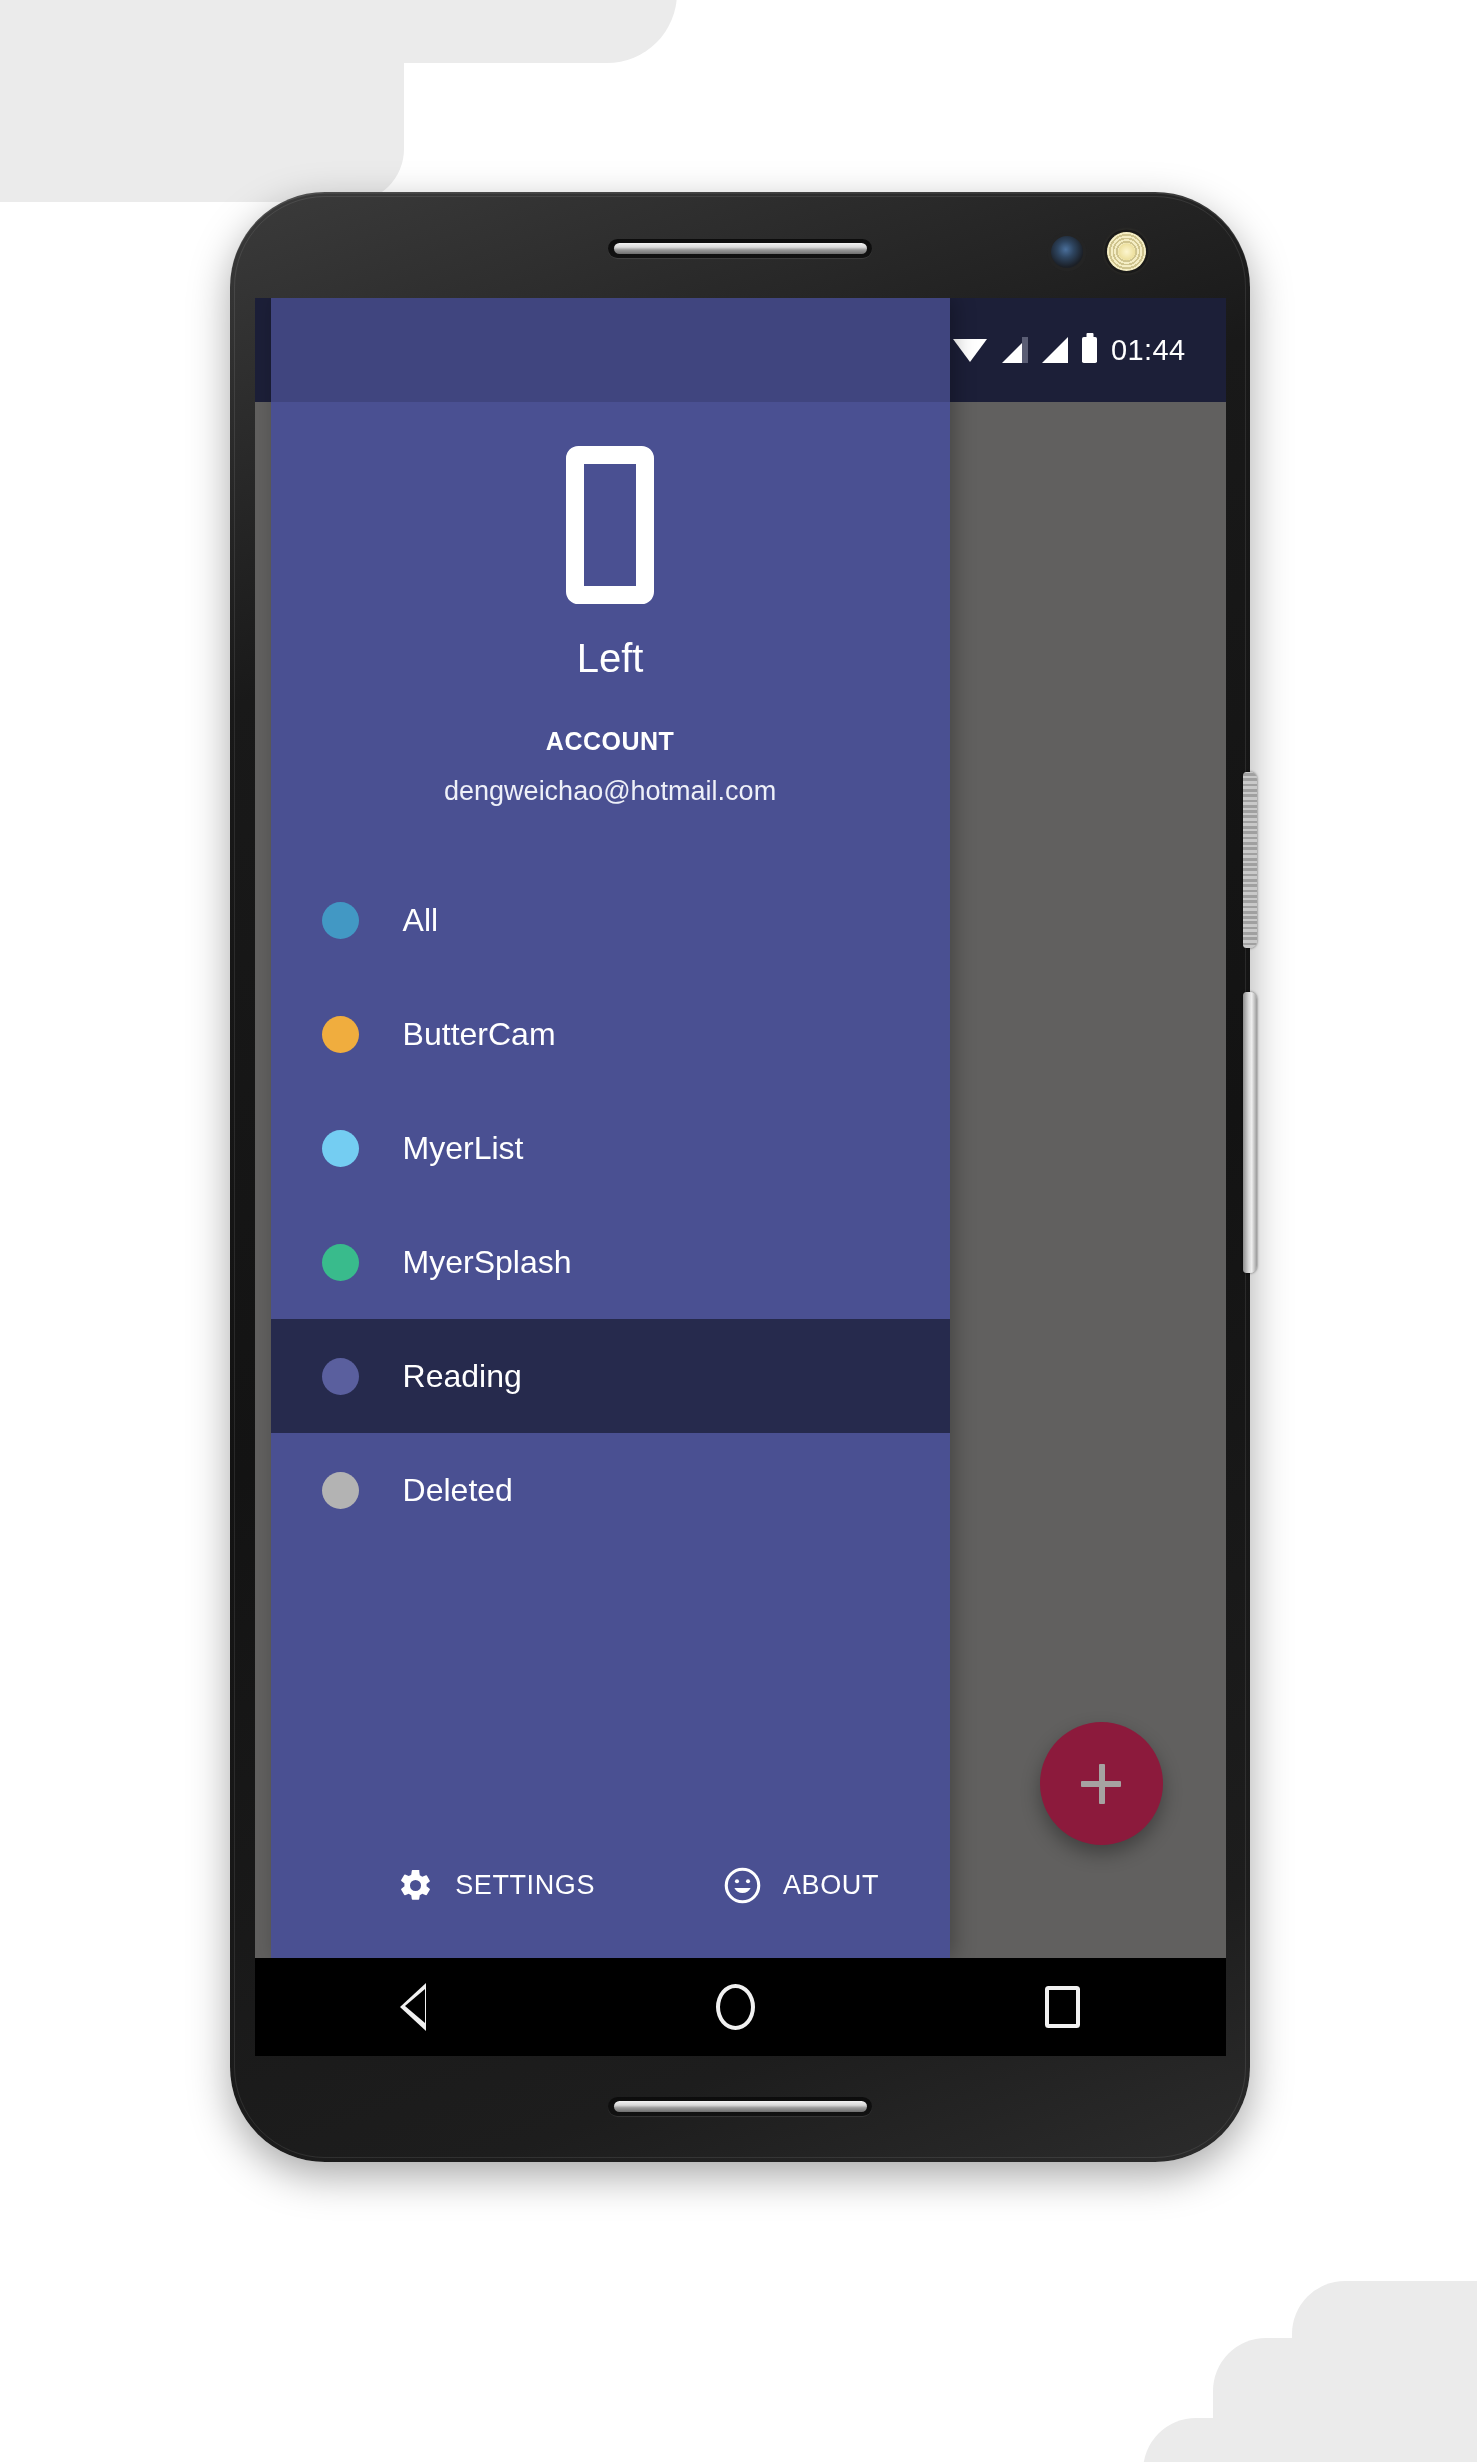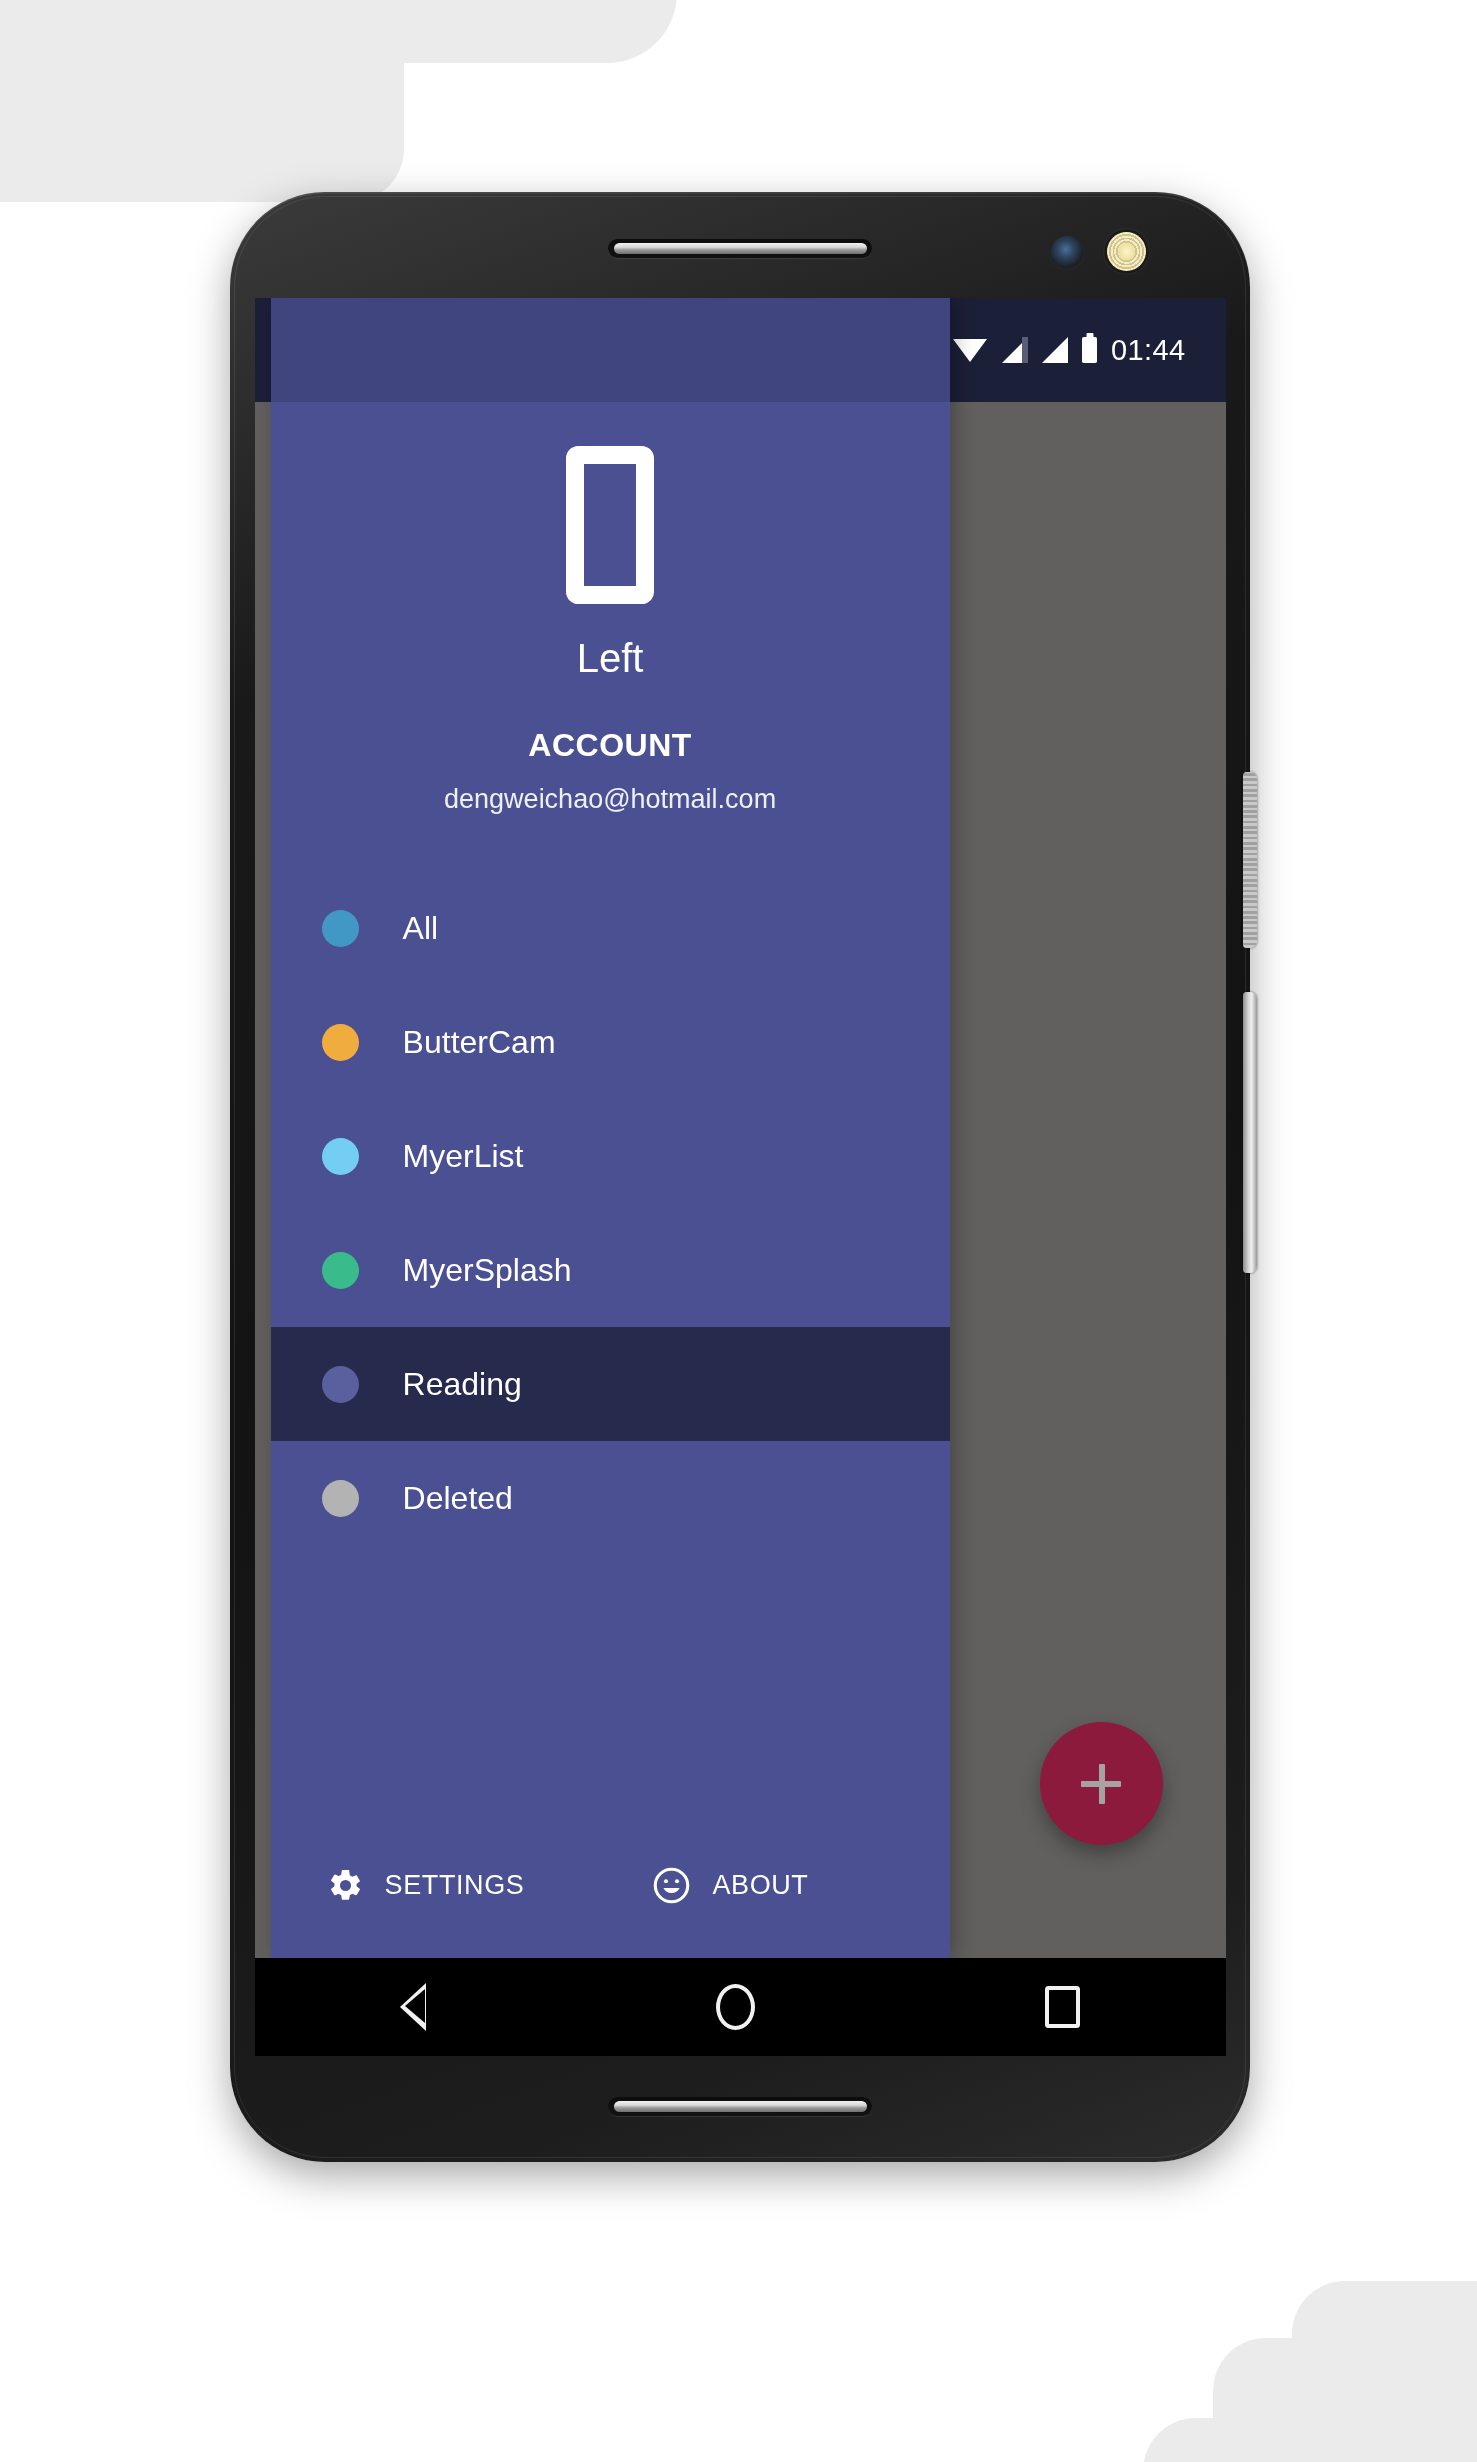--- a/index.html
+++ b/index.html
@@ -170,39 +170,40 @@
   }
   .logo-box {
     width: 88px; height: 158px;
     border: 18.5px solid #ffffff; border-radius: 12.3px;
     background: transparent;
   }
   .drawer-title {
     margin-top: 32px; color: #ffffff; font-size: 40px; font-weight: 400;
   }
   .account-label {
-    margin-top: 46px; color: #ffffff; font-size: 32px; font-weight: bold;
+    margin-top: 46px; color: #ffffff; font-size: 25px; font-weight: bold;
     letter-spacing: 0.5px;
   }
   .account-email { margin-top: 20px; color: #eef0f8; font-size: 27px; }
 
   .drawer-list { flex: 1 1 auto; padding-top: 19.3px; }
   .drawer-item {
     display: flex; align-items: center; height: 114px;
     padding-left: 51px; cursor: pointer;
   }
   .drawer-item.selected { background: #262a4d; }
   .dot {
     width: 37px; height: 37px; border-radius: 50%; flex: 0 0 37px;
   }
   .item-label { margin-left: 44px; color: #ffffff; font-size: 32px; }
 
   .drawer-footer {
     flex: 0 0 auto; height: 116px; display: flex; align-items: center;
     padding: 0 0 30px 0;
+    justify-content: center;
   }
   .footer-btn {
     display: flex; align-items: center; cursor: pointer; color: #ffffff;
   }
   .footer-btn.settings { margin-left: 56px; }
   .footer-btn.about { margin-left: 128px; }
   .footer-label { margin-left: 21px; font-size: 27px; letter-spacing: 0.6px; }
   .gear-icon { width: 37px; height: 37px; display: block; }
   .smiley-icon { width: 39px; height: 39px; display: block; }
 

